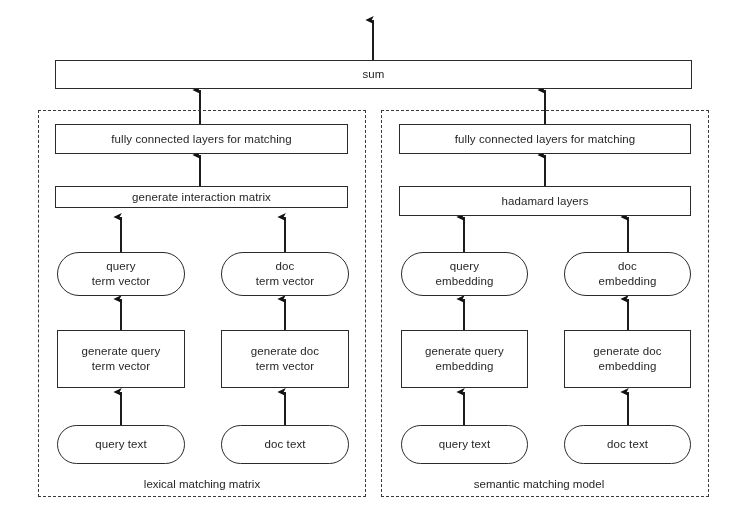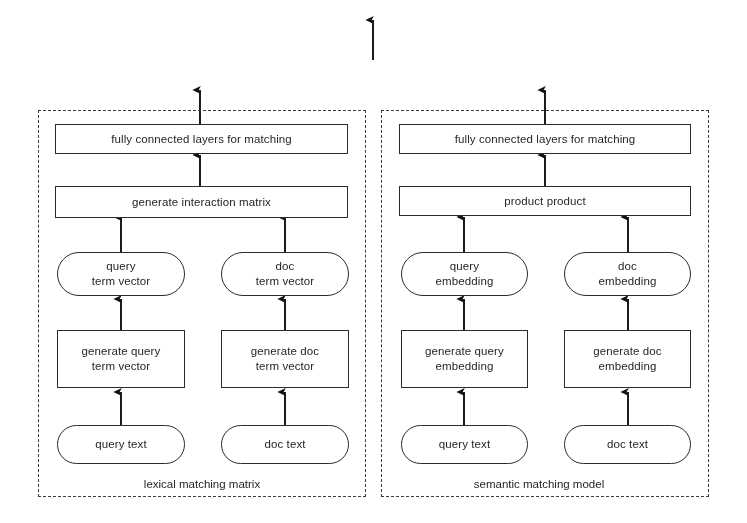--- a/index.html
+++ b/index.html
@@ -103,29 +103,32 @@
     <line class="arrow-line" x1="285" y1="388" x2="285" y2="299" marker-end="url(#ah)"></line>
     <line class="arrow-line" x1="464" y1="388" x2="464" y2="299" marker-end="url(#ah)"></line>
     <line class="arrow-line" x1="628" y1="388" x2="628" y2="299" marker-end="url(#ah)"></line>
 
     <line class="arrow-line" x1="121" y1="425" x2="121" y2="392" marker-end="url(#ah)"></line>
     <line class="arrow-line" x1="285" y1="425" x2="285" y2="392" marker-end="url(#ah)"></line>
     <line class="arrow-line" x1="464" y1="425" x2="464" y2="392" marker-end="url(#ah)"></line>
     <line class="arrow-line" x1="628" y1="425" x2="628" y2="392" marker-end="url(#ah)"></line>
   </svg>
 
+  <div class="node rect" style="left:55px; top:60px; width:637px; height:29px;">
+    <span class="line">sum</span>
+  </div>
 
   <div class="group" style="left:38px; top:110px; width:328px; height:387px;"></div>
   <div class="group-label" style="left:38px; top:478px; width:328px;">lexical matching matrix</div>
 
   <div class="node rect" style="left:55px; top:124px; width:293px; height:30px;">
     <span class="line">fully connected layers for matching</span>
   </div>
 
-  <div class="node rect" style="left:55px; top:186px; width:293px; height:32px;">
+  <div class="node rect" style="left:55px; top:186px; width:293px; height:22px;">
     <span class="line">generate interaction matrix</span>
   </div>
 
   <div class="node rounded" style="left:57px; top:252px; width:128px; height:44px;">
     <span class="line">query</span>
     <span class="line">term vector</span>
   </div>
 
   <div class="node rounded" style="left:221px; top:252px; width:128px; height:44px;">
     <span class="line">doc</span>
@@ -151,21 +154,21 @@
   </div>
 
   <div class="group" style="left:381px; top:110px; width:328px; height:387px;"></div>
   <div class="group-label" style="left:375px; top:478px; width:328px;">semantic matching model</div>
 
   <div class="node rect" style="left:399px; top:124px; width:292px; height:30px;">
     <span class="line">fully connected layers for matching</span>
   </div>
 
   <div class="node rect" style="left:399px; top:186px; width:292px; height:30px;">
-    <span class="line">product product</span>
+    <span class="line">hadamard layers</span>
   </div>
 
   <div class="node rounded" style="left:401px; top:252px; width:127px; height:44px;">
     <span class="line">query</span>
     <span class="line">embedding</span>
   </div>
 
   <div class="node rounded" style="left:564px; top:252px; width:127px; height:44px;">
     <span class="line">doc</span>
     <span class="line">embedding</span>

